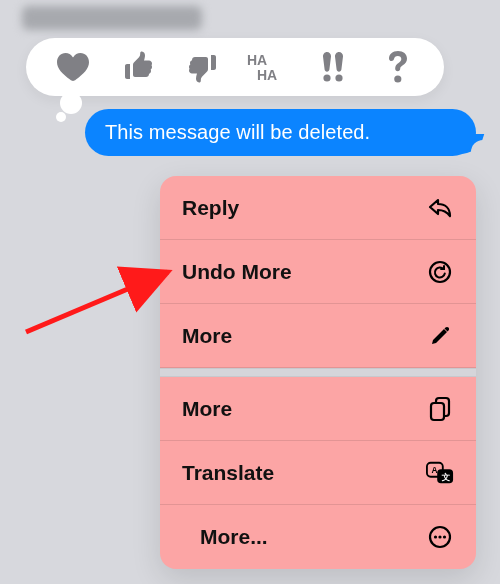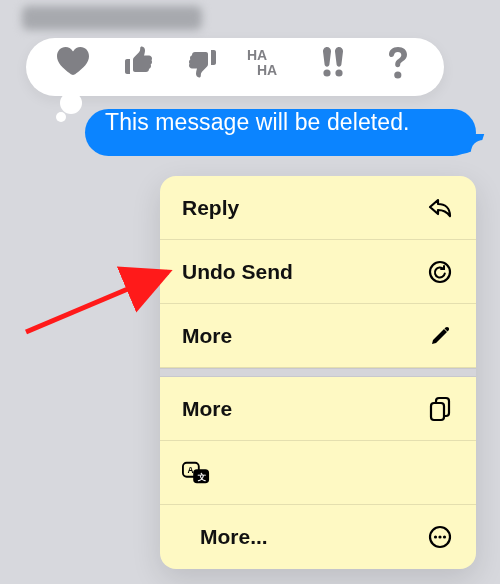--- a/index.html
+++ b/index.html
@@ -25,21 +25,21 @@
     background: #fff;
     border-radius: 40px;
     display: flex;
     align-items: center;
     justify-content: space-around;
     padding: 0 14px;
     box-shadow: 0 4px 14px rgba(0,0,0,0.06);
   }
   .reactions .r {
     width: 42px; height: 42px;
-    display: flex; justify-content: center;
+    display: flex; align-items: center; justify-content: center;
     color: #4c1d95;
   }
   .reactions svg { display:block; }
   
   .tail1 {
     position:absolute; top:92px; left:60px;
     width:22px; height:22px; border-radius:50%;
     background:#fff;
   }
   .tail2 {
@@ -47,23 +47,23 @@
     width:10px; height:10px; border-radius:50%;
     background:#fff;
   }
   .bubble {
     position: absolute;
     top: 109px; left: 85px; right: 24px;
     height: 47px;
     background: #0b84ff;
     border-radius: 24px;
     color: #fff;
-    font-size: 23px;
+    font-size: 20px;
     font-weight: 400;
-    display: flex; align-items: flex-start;
+    display: flex; align-items: center;
     padding: 0 20px;
     letter-spacing: 0.1px;
   }
   .bubble-tail {
     position:absolute;
     top:134px; right:19px;
     width:20px; height:20px;
     background:#0b84ff;
     border-bottom-right-radius: 18px 14px;
     transform: skewX(-18deg);
@@ -73,21 +73,21 @@
     top:140px; right:13px;
     width:16px; height:18px;
     background:#d7d8dd;
     border-top-left-radius: 12px;
   }
   
   .menu {
     position: absolute;
     top: 176px; left: 160px;
     width: 316px;
-    background: #fef9c3;
+    background: #fca5a5;
     border-radius: 16px;
     overflow: hidden;
     box-shadow: 0 10px 30px rgba(0,0,0,0.12);
   }
   .menu .item {
     height: 64px;
     display: flex;
     align-items: center;
     justify-content: space-between;
     padding: 0 22px;
@@ -166,21 +166,21 @@
 <div class="menu">
   <div class="item">
     <span>Reply</span>
     <span class="ico">
       <svg width="26" height="22" viewBox="0 0 26 22">
           <path fill="none" stroke="#000" stroke-width="2.2" stroke-linejoin="round" stroke-linecap="round" d="M11 3 3 10l8 7v-4c6 0 9 2 12 6 0-8-5-12-12-12V3z"></path>
         </svg>
     </span>
   </div>
   <div class="item">
-    <span>Undo Send</span>
+    <span>Undo More</span>
     <span class="ico">
       <svg width="24" height="24" viewBox="0 0 24 24">
           <circle cx="12" cy="12" r="10" fill="none" stroke="#000" stroke-width="2.2"></circle>
           <path fill="none" stroke="#000" stroke-width="2" stroke-linecap="round" d="M15.5 9a5 5 0 1 0 1.3 4.5M16 6v3h-3"></path>
         </svg>
     </span>
   </div>
   <div class="item">
     <span>More</span>
     <span class="ico">
@@ -193,20 +193,21 @@
   <div class="item">
     <span>More</span>
     <span class="ico">
       <svg width="24" height="26" viewBox="0 0 24 26">
           <rect x="3" y="7" width="13" height="17" rx="3" fill="none" stroke="#000" stroke-width="2.2"></rect>
           <path fill="none" stroke="#000" stroke-width="2.2" d="M8 7V5a3 3 0 0 1 3-3h7a3 3 0 0 1 3 3v12a3 3 0 0 1-3 3h-2"></path>
         </svg>
     </span>
   </div>
   <div class="item">
+    <span>Translate</span>
     <span class="ico">
       <svg width="30" height="24" viewBox="0 0 30 24">
           <rect x="1" y="1" width="17" height="15" rx="4" fill="none" stroke="#000" stroke-width="2"></rect>
           <text x="6" y="12" font-size="9" font-weight="900" fill="#000">A</text>
           <rect x="12" y="8" width="17" height="15" rx="4" fill="#000"></rect>
           <text x="17" y="19" font-size="9" font-weight="900" fill="#fff">文</text>
         </svg>
     </span>
   </div>
   <div class="item">

